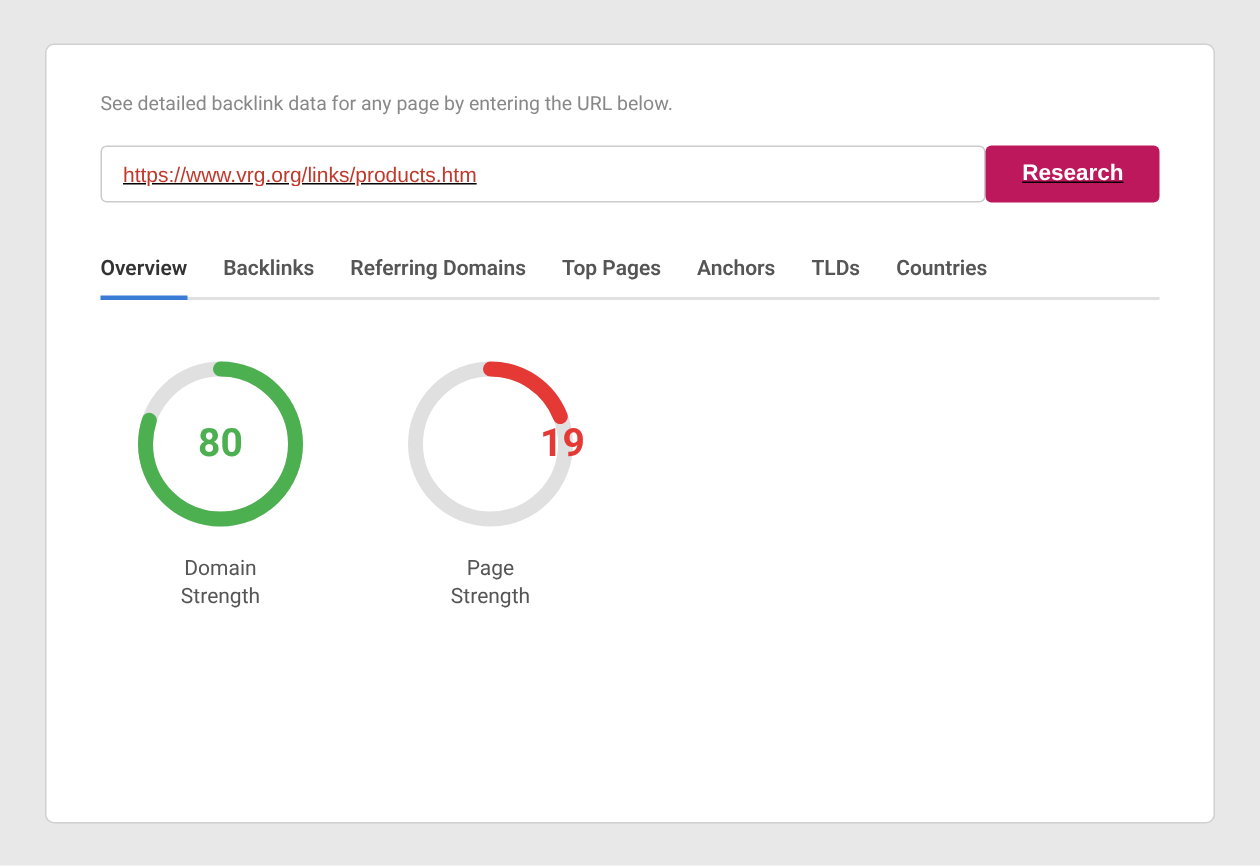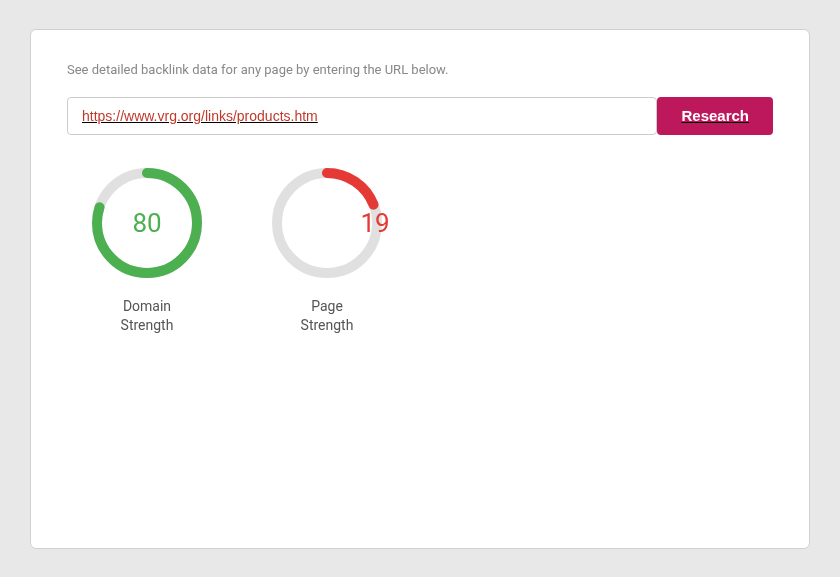--- a/index.html
+++ b/index.html
@@ -97,21 +97,21 @@
       width: 120px;
       height: 120px;
       transform: rotate(-90deg);
     }
     .donut-label {
       position: absolute;
       top: 50%;
       left: 50%;
       transform: translate(-50%, -50%);
       font-size: 26px;
-      font-weight: 400;
+      font-weight: 700;
     }
     .donut-label.green { color: #4caf50; }
     .donut-label.red { color: #e53935; margin-left: 48px; }
     .metric-name {
       font-size: 14px;
       font-weight: 400;
       color: #555;
       text-align: center;
       line-height: 1.4;
     }
@@ -124,20 +124,29 @@
 <body>
 
 <div class="card">
   <p class="subtitle">See detailed backlink data for any page by entering the URL below.</p>
 
   <div class="search-row">
     <input class="url-input" type="text" value="https://www.vrg.org/links/products.htm" style="">
     <button class="research-btn">Research</button>
   </div>
 
+  <nav class="tabs">
+    <div class="tab active">Overview</div>
+    <div class="tab">Backlinks</div>
+    <div class="tab">Referring Domains</div>
+    <div class="tab">Top Pages</div>
+    <div class="tab">Anchors</div>
+    <div class="tab">TLDs</div>
+    <div class="tab">Countries</div>
+  </nav>
 
   <div class="metrics-row">
 
     <div class="metric-card">
       <div class="donut-container">
         <svg viewBox="0 0 120 120">
           <circle class="track" cx="60" cy="60" r="50"></circle>
 
           <circle class="progress-green" cx="60" cy="60" r="50" stroke-dasharray="251.33 314.16" stroke-dashoffset="0"></circle>
         </svg>

